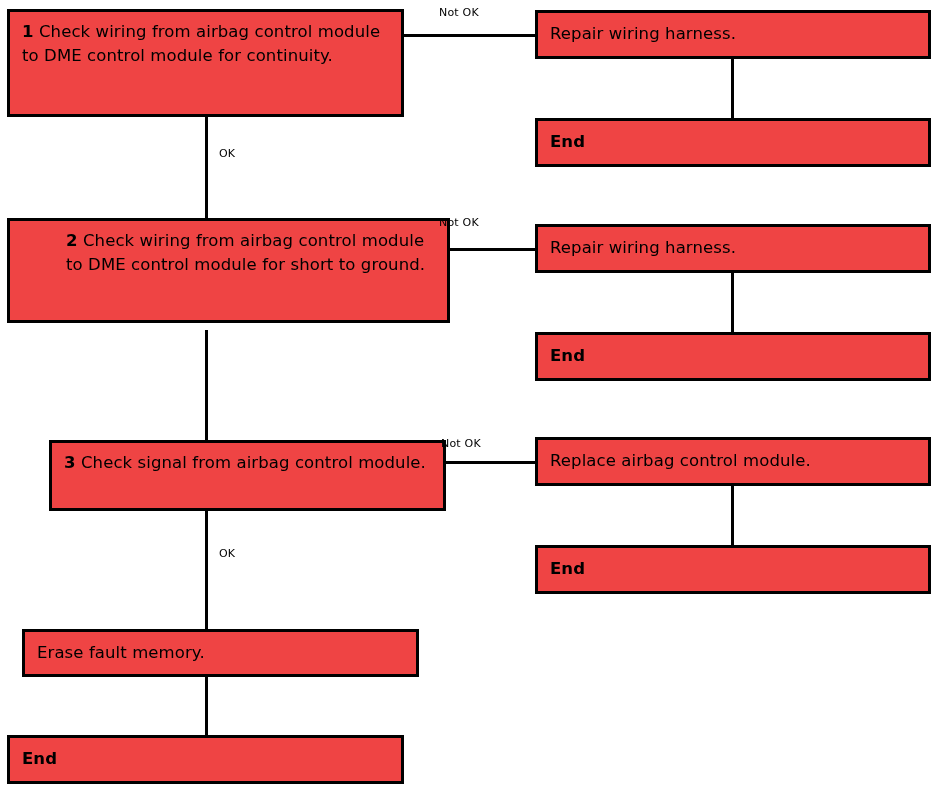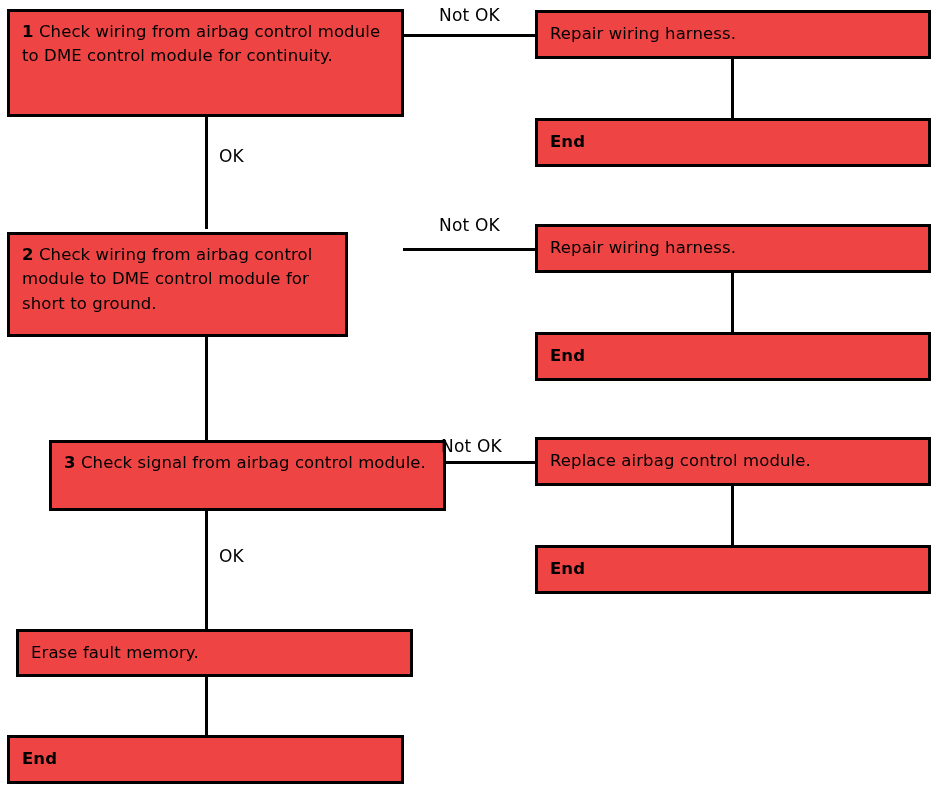--- a/index.html
+++ b/index.html
@@ -56,21 +56,21 @@
   }
   .edge-h {
     position: absolute;
     height: 3px;
     background: #000000;
     z-index: 1;
   }
   
   .edge-label {
     position: absolute;
-    font-size: 17px;
+    font-size: 11px;
     line-height: 1;
     color: #000000;
     white-space: nowrap;
     z-index: 3;
     letter-spacing: 0.2px;
   }
 </style>
 </head>
 <body>
 
@@ -111,21 +111,21 @@
   </div>
 
   <div class="node" style="left:535px; top:10px; width:396px; height:49px;">
     <span class="node-text">Repair wiring harness.</span>
   </div>
 
   <div class="node terminal" style="left:535px; top:118px; width:396px; height:49px;">
     <span class="node-text">End</span>
   </div>
 
-  <div class="node node-top" style="left:7px; top:232px; width:341px; height:105px;">
+  <div class="node node-top" style="left:7px; top:218px; width:443px; height:105px;padding-left:44px;">
     <span class="node-text"><span class="step-num">2</span> <span>Check wiring from airbag control module to DME control module for short to ground.</span></span>
   </div>
 
   <div class="node" style="left:535px; top:224px; width:396px; height:49px;">
     <span class="node-text">Repair wiring harness.</span>
   </div>
 
   <div class="node terminal" style="left:535px; top:332px; width:396px; height:49px;">
     <span class="node-text">End</span>
   </div>
@@ -135,21 +135,21 @@
   </div>
 
   <div class="node" style="left:535px; top:437px; width:396px; height:49px;">
     <span class="node-text">Replace airbag control module.</span>
   </div>
 
   <div class="node terminal" style="left:535px; top:545px; width:396px; height:49px;">
     <span class="node-text">End</span>
   </div>
 
-  <div class="node" style="left:16px; top:629px; width:397px; height:48px;">
+  <div class="node" style="left:22px; top:629px; width:397px; height:48px;">
     <span class="node-text">Erase fault memory.</span>
   </div>
 
   <div class="node terminal" style="left:7px; top:735px; width:397px; height:49px;">
     <span class="node-text">End</span>
   </div>
 
 </div>
 
 </body></html>

